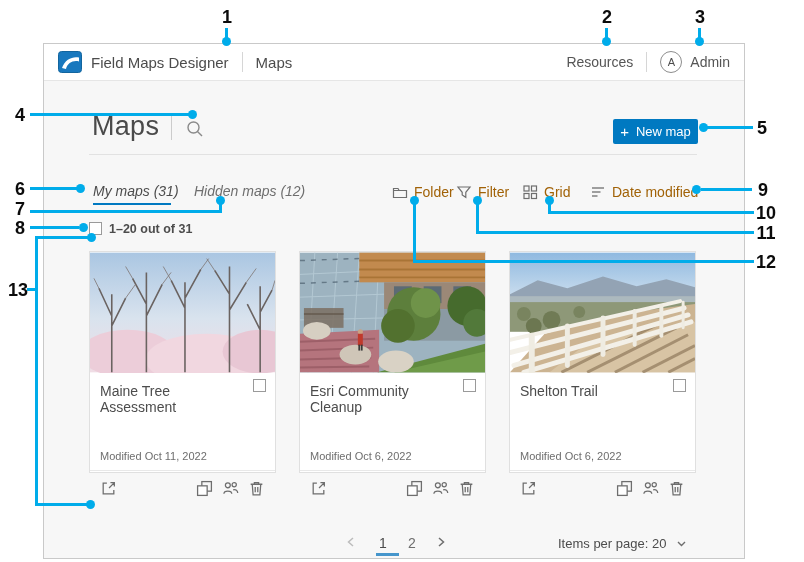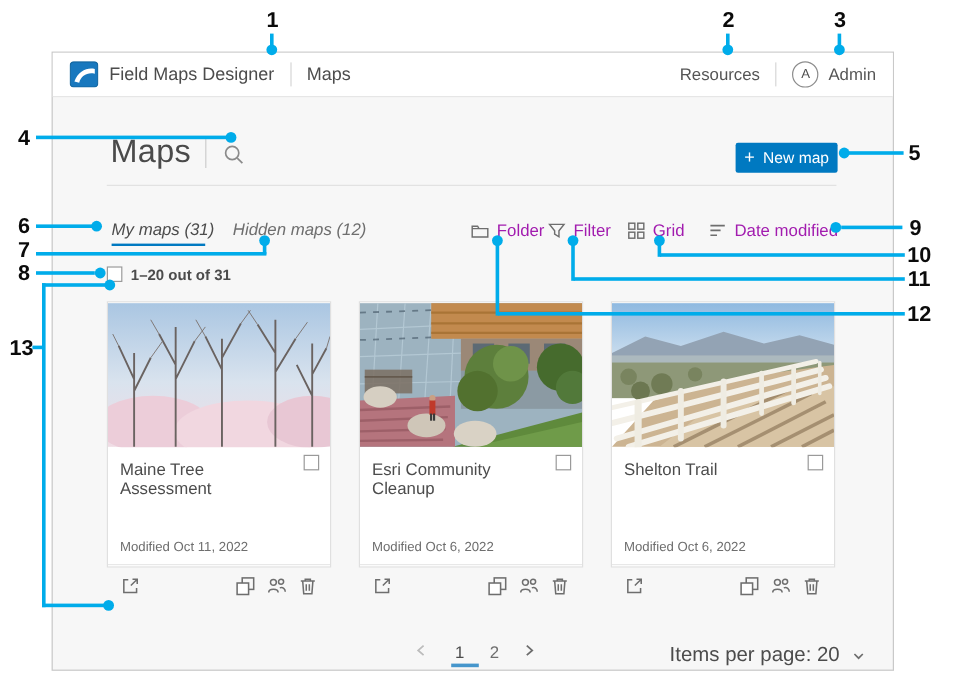--- a/index.html
+++ b/index.html
@@ -24,21 +24,21 @@
   .search-btn{position:absolute;left:141px;top:75px;width:20px;height:20px;}
   .newmap{position:absolute;left:569px;top:75px;width:85px;height:25px;background:#0079c1;
     border-radius:2px;display:flex;align-items:center;justify-content:center;gap:7px;color:#fff;cursor:pointer;}
   .newmap .plus{font-size:15px;line-height:1;font-weight:400;}
   .newmap .lbl{font-size:13px;}
   .title-rule{position:absolute;left:45px;top:110px;width:608px;height:1px;background:#e2e2e2;}
   .tab{position:absolute;top:139px;font-size:14px;color:#6e6e6e;white-space:nowrap;cursor:pointer;font-style:italic;}
   .tab.active{color:#4c4c4c;}
   .tab-underline{position:absolute;left:49px;top:159px;width:78px;height:2px;background:#0079c1;}
   .toolitem{position:absolute;top:140px;display:flex;align-items:center;gap:6px;
-    font-size:14px;color:#a21caf;white-space:nowrap;cursor:pointer;}
+    font-size:14px;color:#a16207;white-space:nowrap;cursor:pointer;}
   .selrow{position:absolute;left:45px;top:178px;display:flex;align-items:flex-start;gap:7px;}
   .checkbox{width:13px;height:13px;border:1px solid #9a9a9a;background:#fff;box-sizing:border-box;}
   .sel-lbl{font-size:12.5px;font-weight:600;color:#4c4c4c;}
   
   .card{position:absolute;top:207px;width:187px;height:222px;background:#fff;
     border:1px solid #e0e0e0;box-sizing:border-box;}
   .card-img{position:absolute;left:0;top:0;width:185px;height:121px;overflow:hidden;}
   .card-title{position:absolute;left:10px;top:131px;font-size:14px;color:#4c4c4c;width:140px;}
   .card-check{position:absolute;right:9px;top:127px;}
   .card-mod{position:absolute;left:10px;top:198px;font-size:11px;color:#6e6e6e;}
@@ -46,21 +46,21 @@
   .card-foot{position:absolute;left:0;top:219px;width:185px;height:34px;
     display:flex;align-items:center;padding:0 10px;box-sizing:border-box;gap:9px;}
   .card-foot .gap{flex:1;}
   .icon-btn{width:17px;height:17px;cursor:pointer;}
   
   .pager{position:absolute;left:300px;top:490px;display:flex;align-items:center;gap:15px;}
   .pg{font-size:14px;color:#6e6e6e;width:14px;text-align:center;cursor:pointer;}
   .pg.current{color:#4c4c4c;}
   .pg-underline{position:absolute;left:332px;top:509px;width:23px;height:3px;background:#4696cc;}
   .ipp{position:absolute;left:514px;top:492px;display:flex;align-items:center;gap:9px;cursor:pointer;}
-  .ipp-lbl{font-size:17px;color:#4c4c4c;}
+  .ipp-lbl{font-size:13px;color:#4c4c4c;}
   
   .cl-h{position:absolute;height:3px;background:#00acea;}
   .cl-v{position:absolute;width:3px;background:#00acea;}
   .cl-dot{position:absolute;width:9px;height:9px;border-radius:50%;background:#00acea;}
   .cl-num{position:absolute;transform:translate(-50%,-50%);font-size:18px;font-weight:700;color:#0b0b0b;}
   svg{display:block;}
 </style>
 </head>
 <body>
 

